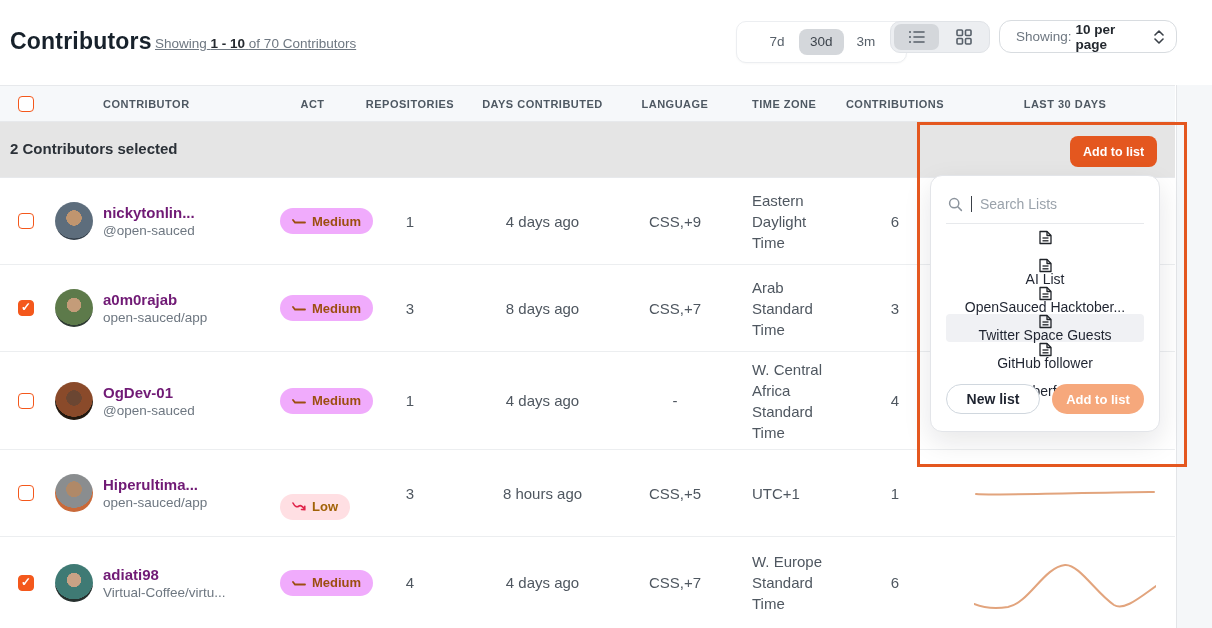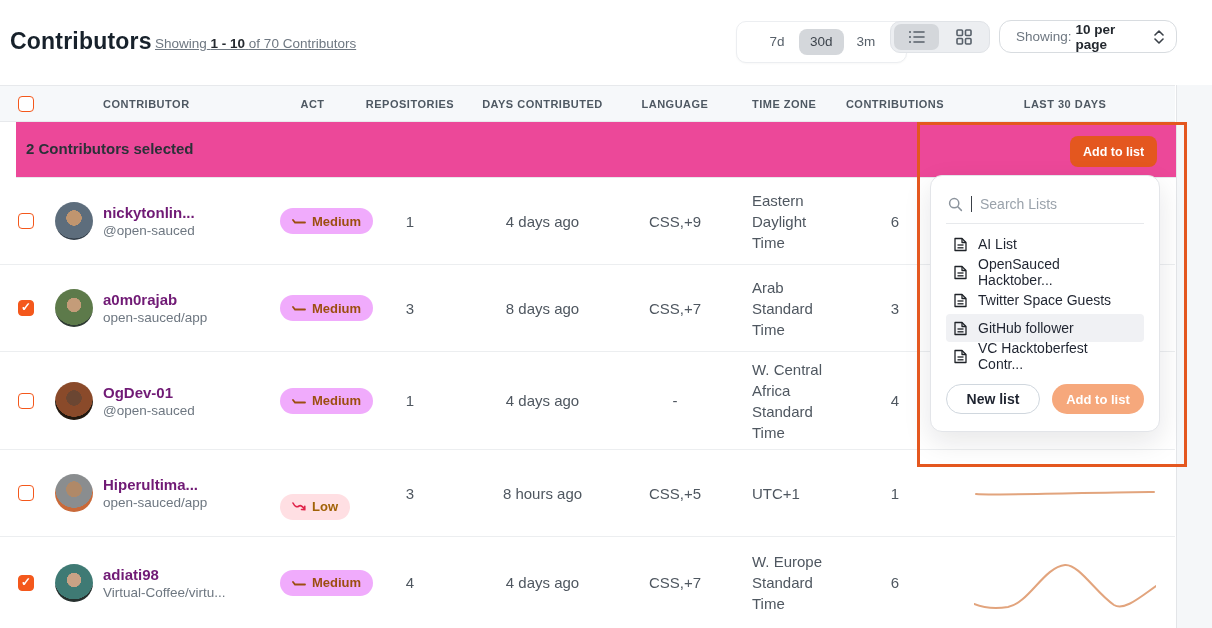--- a/index.html
+++ b/index.html
@@ -31,21 +31,21 @@
 
   
   .grid-row { display:grid; grid-template-columns:48px 232px 65px 130px 135px 130px 95px 120px 220px; align-items:center; }
 
   .thead { position:absolute; left:0; top:85px; width:1175px; height:37px; background:#f6f8fa;
            border-top:1px solid #e7e9ec; border-bottom:1px solid #e7e9ec; }
   .thead .th { font-size:11px; font-weight:700; letter-spacing:.5px; color:#4e5862; text-align:center; }
   .thead .th.contrib { text-align:left; padding-left:55px; }
   .thead .th.tz { text-align:left; padding-left:12px; }
 
-  .selbar { position:absolute; left:0; top:122px; width:1175px; height:56px; background:#ec4899; border-bottom:1px solid #e7e9ec;margin-left:16px; }
+  .selbar { position:absolute; left:0; top:122px; width:1175px; height:56px; background:#e5e5e5; border-bottom:1px solid #e7e9ec; }
   .selbar-text { position:absolute; left:10px; top:18px; font-size:15px; font-weight:700; color:#2b3138; }
   .btn-addlist { position:absolute; left:1070px; top:136px; height:31px; padding:0 13px; background:#e4571f; color:#fff;
                  font-size:12.5px; font-weight:700; border:none; border-radius:8px; cursor:pointer; font-family:inherit; }
 
   .tbody { position:absolute; left:0; top:178px; width:1175px; }
   .trow { border-bottom:1px solid #eceef0; }
   .trow.h87 { height:87px; } .trow.h98 { height:98px; } .trow.h91 { height:91px; border-bottom:none; }
 
   .cb { width:16px; height:16px; border:1.5px solid #f4581c; border-radius:4px; background:#fff; margin-left:18px; position:relative; cursor:pointer; }
   .cb.checked { background:#f4581c; border-color:#f4581c; }
@@ -72,22 +72,22 @@
   .cell.tz { text-align:left; padding-left:12px; line-height:21px; }
   .spark-wrap { display:flex; justify-content:center; align-items:center; }
 
   
   .popup { position:absolute; left:930px; top:175px; width:230px; height:257px; background:#fff; border:1px solid #e3e5e9;
            border-radius:12px; box-shadow:0 10px 28px rgba(20,24,28,.10); z-index:40; padding:12px 15px 14px; }
   .search-row { display:flex; align-items:center; gap:8px; height:32px; padding:0 2px; }
   .caret { width:1px; height:16px; background:#3a4048; }
   .search-ph { font-size:14px; color:#9aa2ab; }
   .popup-divider { height:1px; background:#e7e9ec; margin:3px 0 6px; }
-  .list-item { display:flex; align-items:center; gap:11px; height:28px; padding:0 8px; border-radius:4px; font-size:14px;
-               font-weight:500; color:#1f2430; cursor:pointer; }
+  .list-item { display:flex; align-items:center; gap:26px; height:28px; padding:0 8px; border-radius:4px; font-size:14px;
+               font-weight:500; color:#1f2430; cursor:pointer;flex-direction:column; }
   .list-item.highlighted { background:#f0f1f4; }
   .popup-footer { display:flex; gap:12px; margin-top:14px; }
   .btn-newlist { flex:1; height:30px; background:#fff; border:1px solid #d0d7de; border-radius:15px; font-size:14px;
                  font-weight:700; color:#1f2430; cursor:pointer; font-family:inherit; }
   .btn-addlist-disabled { flex:1; height:30px; background:#f6a87c; border:none; border-radius:15px; font-size:13px;
                  font-weight:700; color:#fff; font-family:inherit; }
 
   
   .gutter { position:absolute; left:1176px; top:85px; width:36px; height:543px; background:#f5f7f9; border-left:1px solid #e3e5e8; }
   .annotation { position:absolute; left:917px; top:122px; width:270px; height:345px; border:3px solid #e4571f; z-index:50; pointer-events:none; }

